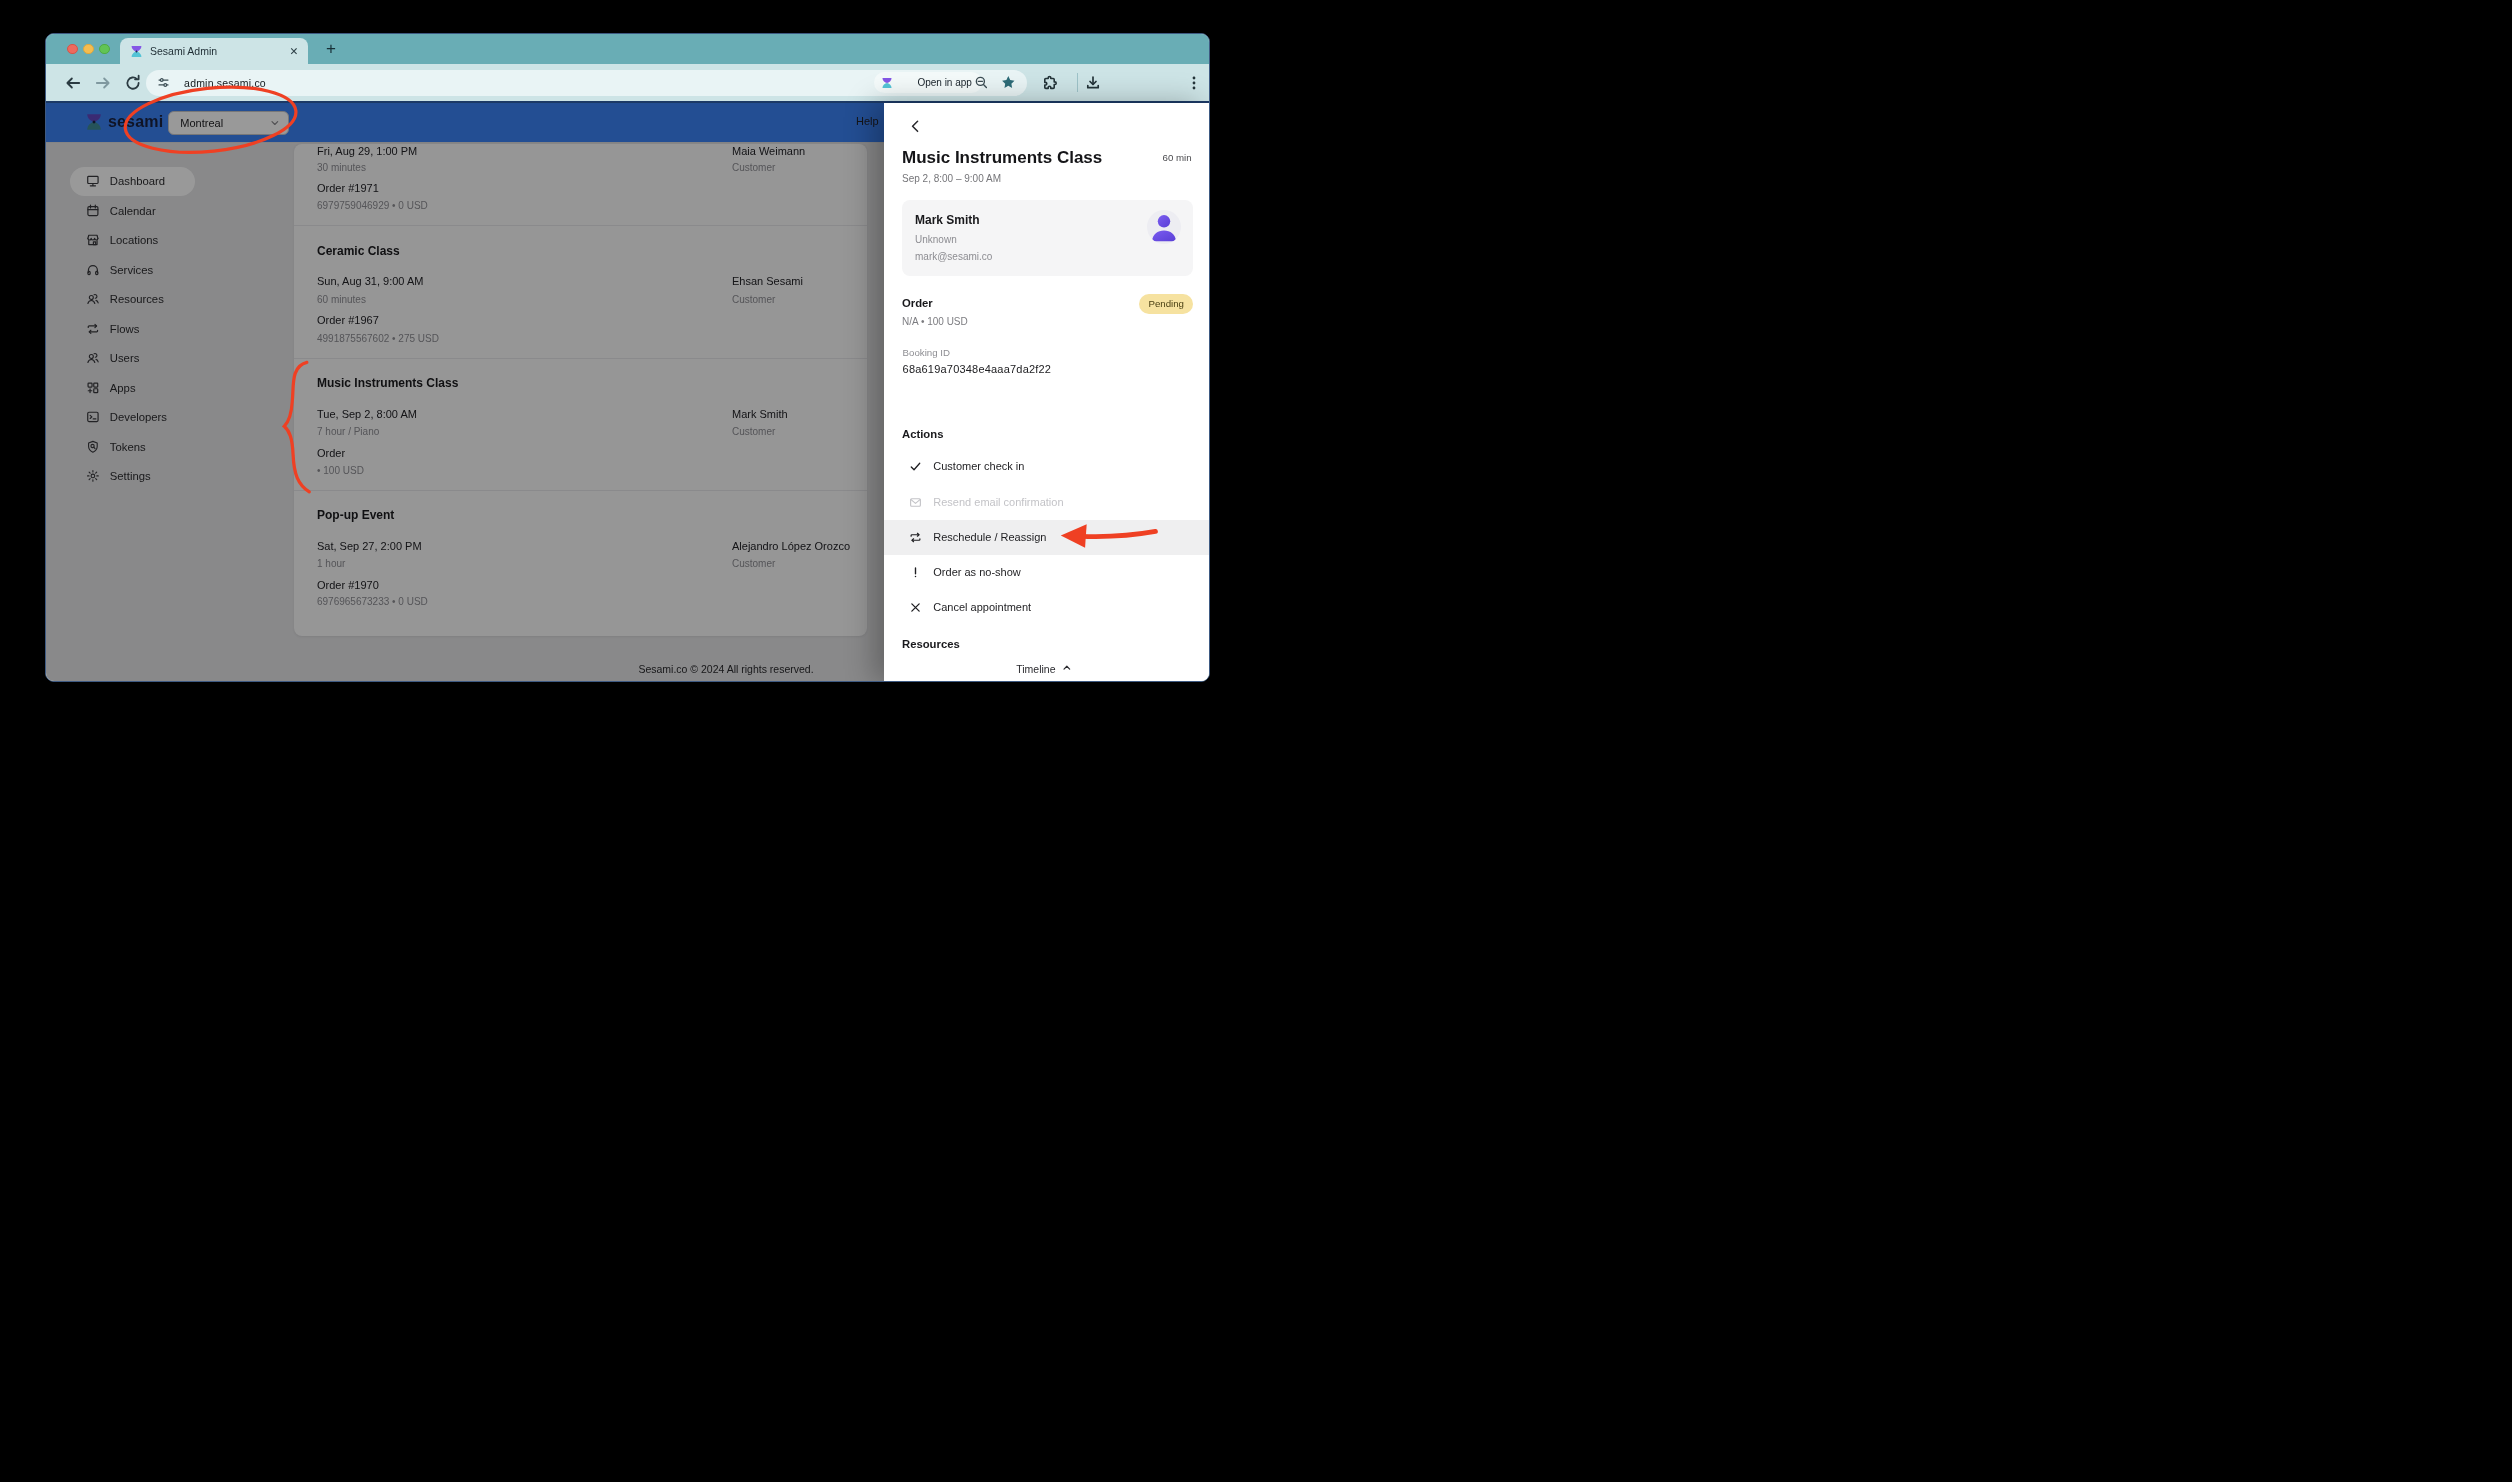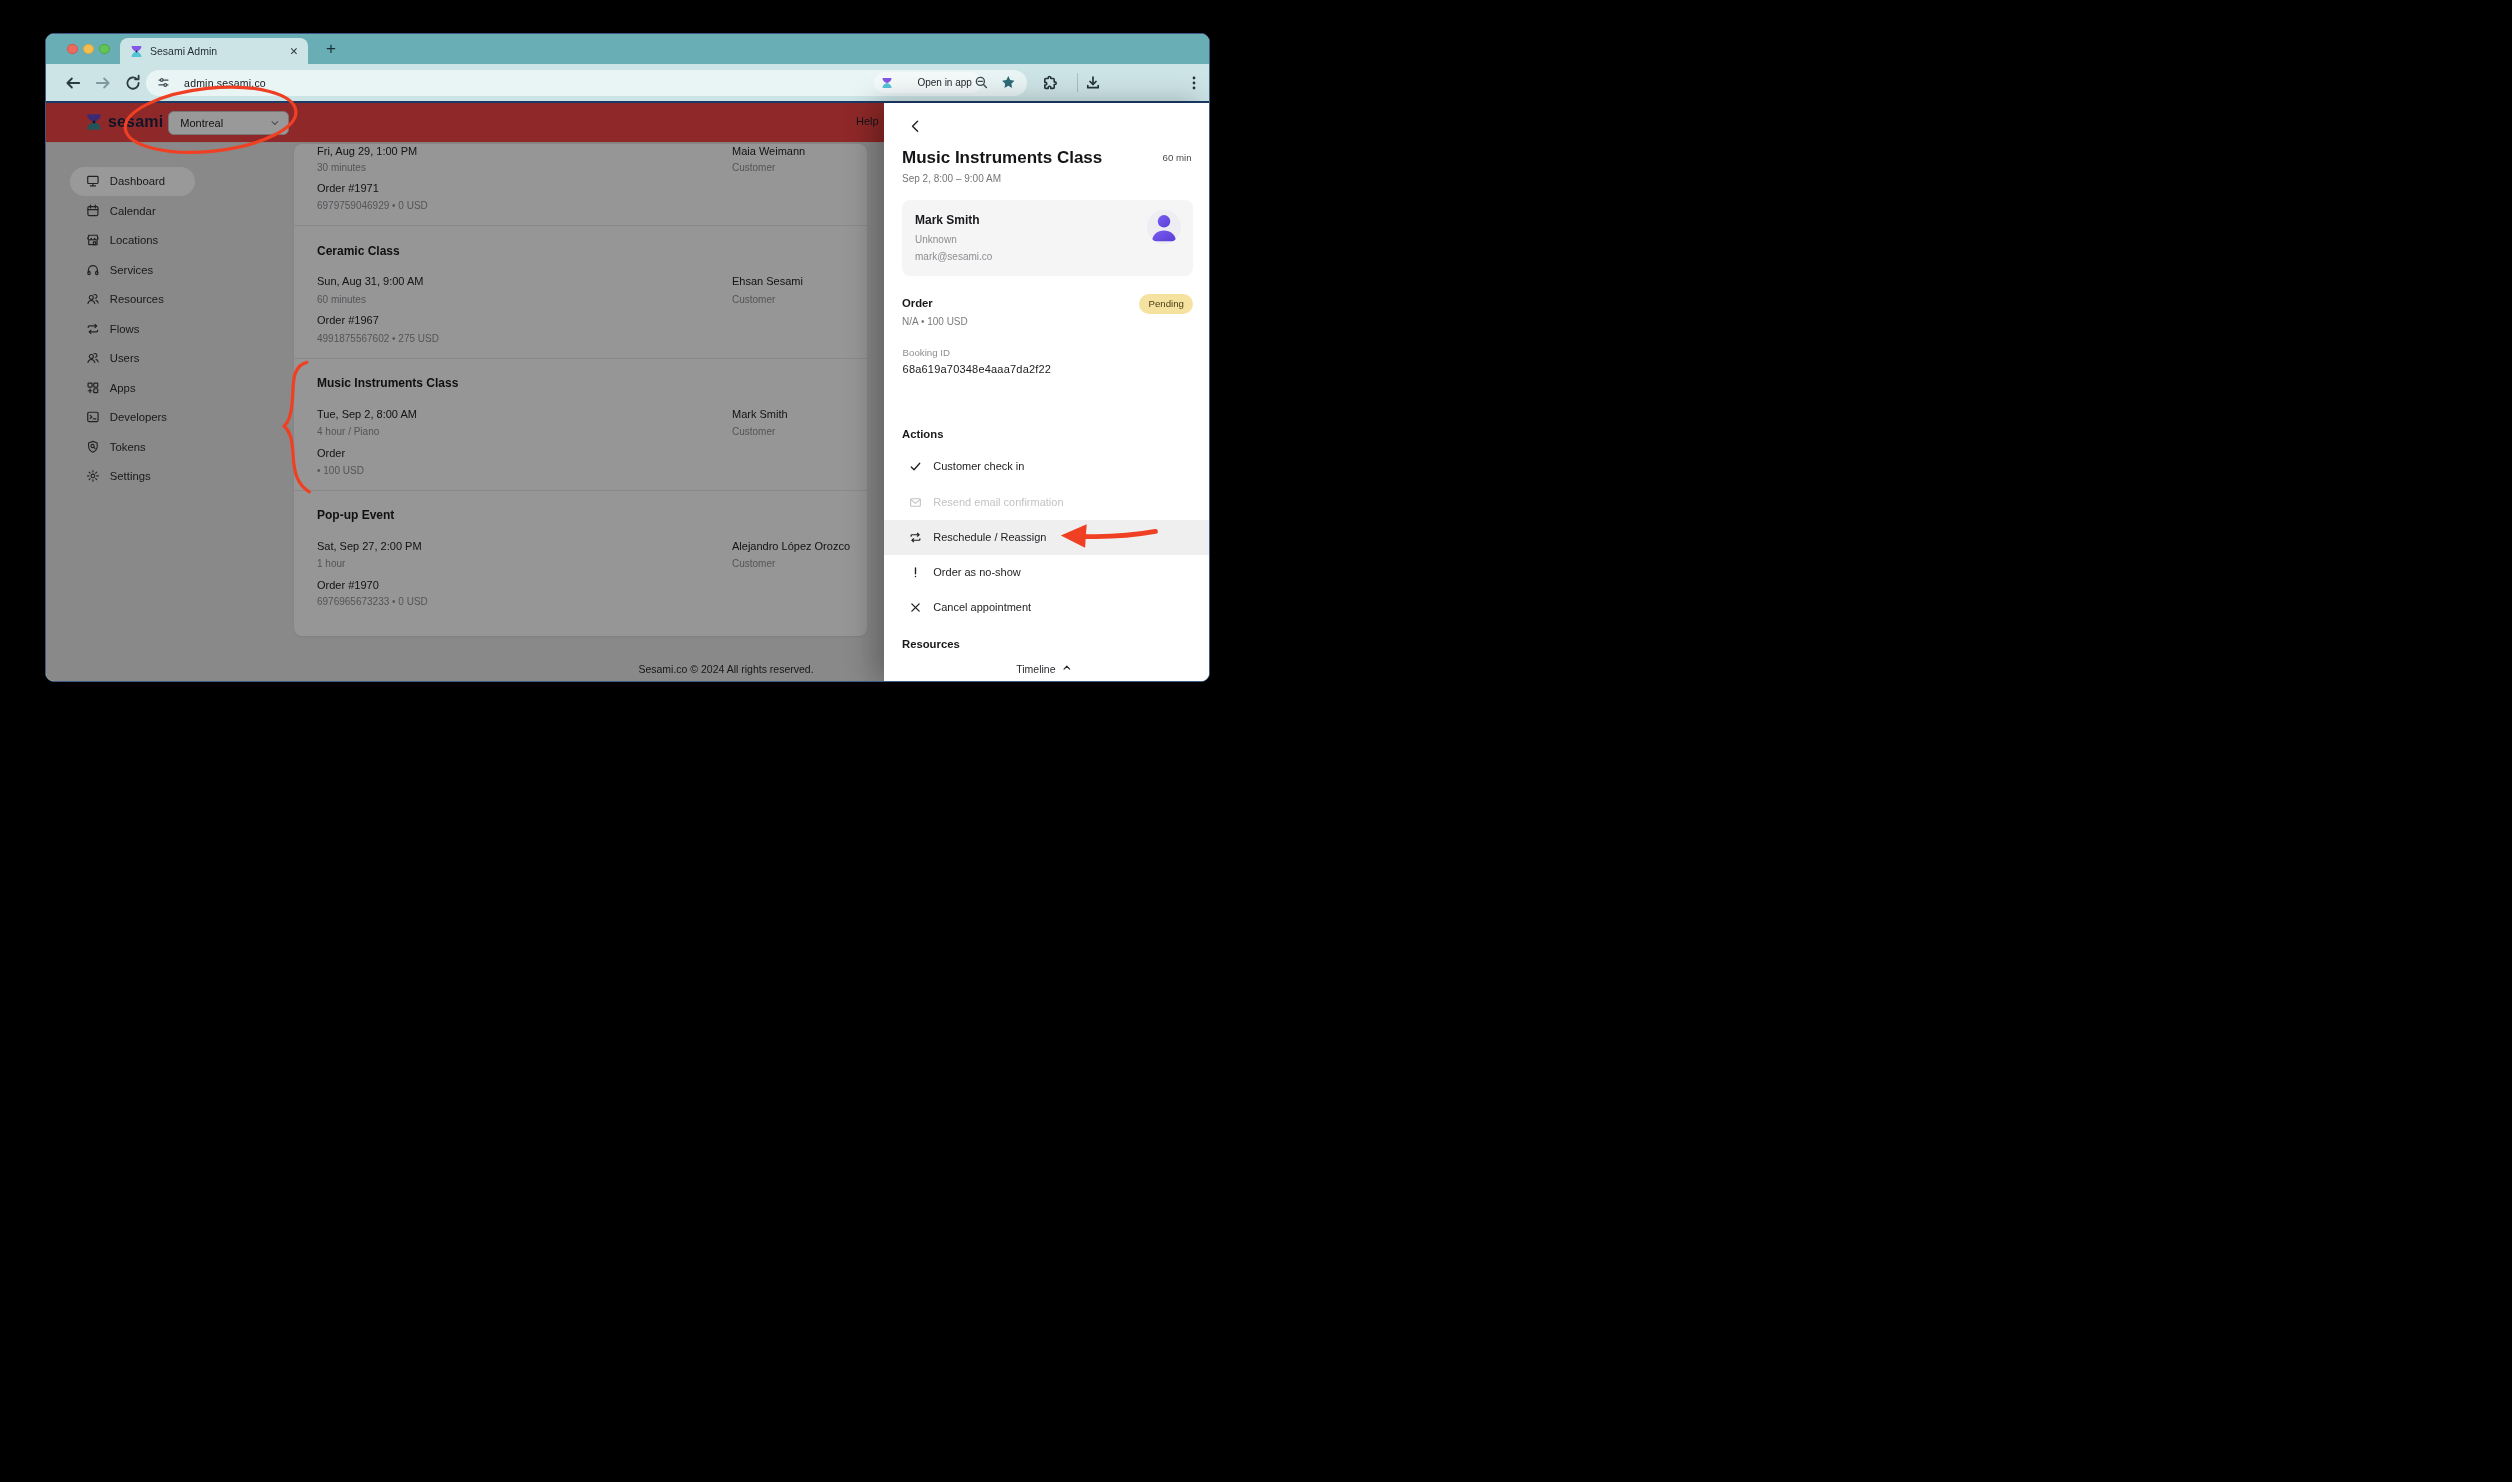--- a/index.html
+++ b/index.html
@@ -31,21 +31,21 @@
   .chip-open .txt { font-size:10px; color:#18222a; margin-left:4.9px; }
   .inbar-ic { position:absolute; top:5.7px; width:14.6px; height:14.6px; }
   .bar-ic { position:absolute; top:10.5px; width:16px; height:16px; color:#243439; }
   .sep { position:absolute; left:1031px; top:9px; width:0.8px; height:19.4px; background:#9dc2c8; }
   .work { position:absolute; left:1068px; top:5.7px; width:53px; height:26px; background:#5e9da5; border-radius:13px;
           display:flex; align-items:center;margin-top:40px; }
   .work .txt { font-size:10.5px; color:#142227; margin-left:4px; }
   .navy { height:1.6px; background:#1c3a66; }
   
   .content { position:relative; height:580px; background:#e4e4e6; }
-  .apphead { position:absolute; left:0; top:0; right:0; height:40px; background:#ef4444; border-bottom:0.8px solid #dcdcde; z-index:1; }
+  .apphead { position:absolute; left:0; top:0; right:0; height:40px; background:#3b82f6; border-bottom:0.8px solid #dcdcde; z-index:1; }
   .brand { position:absolute; left:39px; top:10.5px; display:flex; align-items:center; }
   .brand .word { font-size:16px; font-weight:700; color:#1a2240; margin-left:4.9px; letter-spacing:0.2px; }
   .locdrop { position:absolute; left:122px; top:8px; width:121px; height:24px; border:0.8px solid #c6c6c9; border-radius:5.7px;
              display:flex; align-items:center; justify-content:space-between; padding:0 8px 0 11.3px; background:#fff; }
   .locdrop .txt { font-size:11px; color:#232327; }
   .helplink { position:absolute; left:810px; top:12px; font-size:11px; color:#232327; }
   .sidebar { position:absolute; left:0; top:40px; bottom:0; width:248px; z-index:1; }
   .navlist { position:absolute; left:23.5px; top:24px; width:186px; }
   .navitem { height:29.5px; display:flex; align-items:center; padding-left:16px; color:#2d2d30; }
   .navitem .ic { width:13.8px; height:13.8px; margin-right:10.5px; color:#3a3a3e; flex:0 0 auto; }
@@ -307,21 +307,21 @@
       <div class="cell pri" style="left:23px; top:131px">Sun, Aug 31, 9:00 AM</div>
       <div class="cell mut" style="left:23px; top:150px">60 minutes</div>
       <div class="cell pri" style="left:23px; top:170px">Order #1967</div>
       <div class="cell mut" style="left:23px; top:189px">4991875567602 • 275 USD</div>
       <div class="cell pri" style="left:438px; top:131px">Ehsan Sesami</div>
       <div class="cell mut" style="left:438px; top:150px">Customer</div>
       <div class="ln" style="top:214px"></div>
 
       <div class="cell sect" style="left:23px; top:232px">Music Instruments Class</div>
       <div class="cell pri" style="left:23px; top:264px">Tue, Sep 2, 8:00 AM</div>
-      <div class="cell mut" style="left:23px; top:282px">4 hour / Piano</div>
+      <div class="cell mut" style="left:23px; top:282px">7 hour / Piano</div>
       <div class="cell pri" style="left:23px; top:303px">Order</div>
       <div class="cell mut" style="left:23px; top:321px">• 100 USD</div>
       <div class="cell pri" style="left:438px; top:264px">Mark Smith</div>
       <div class="cell mut" style="left:438px; top:282px">Customer</div>
       <div class="ln" style="top:346px"></div>
 
       <div class="cell sect" style="left:23px; top:364px">Pop-up Event</div>
       <div class="cell pri" style="left:23px; top:396px">Sat, Sep 27, 2:00 PM</div>
       <div class="cell mut" style="left:23px; top:414px">1 hour</div>
       <div class="cell pri" style="left:23px; top:435px">Order #1970</div>

